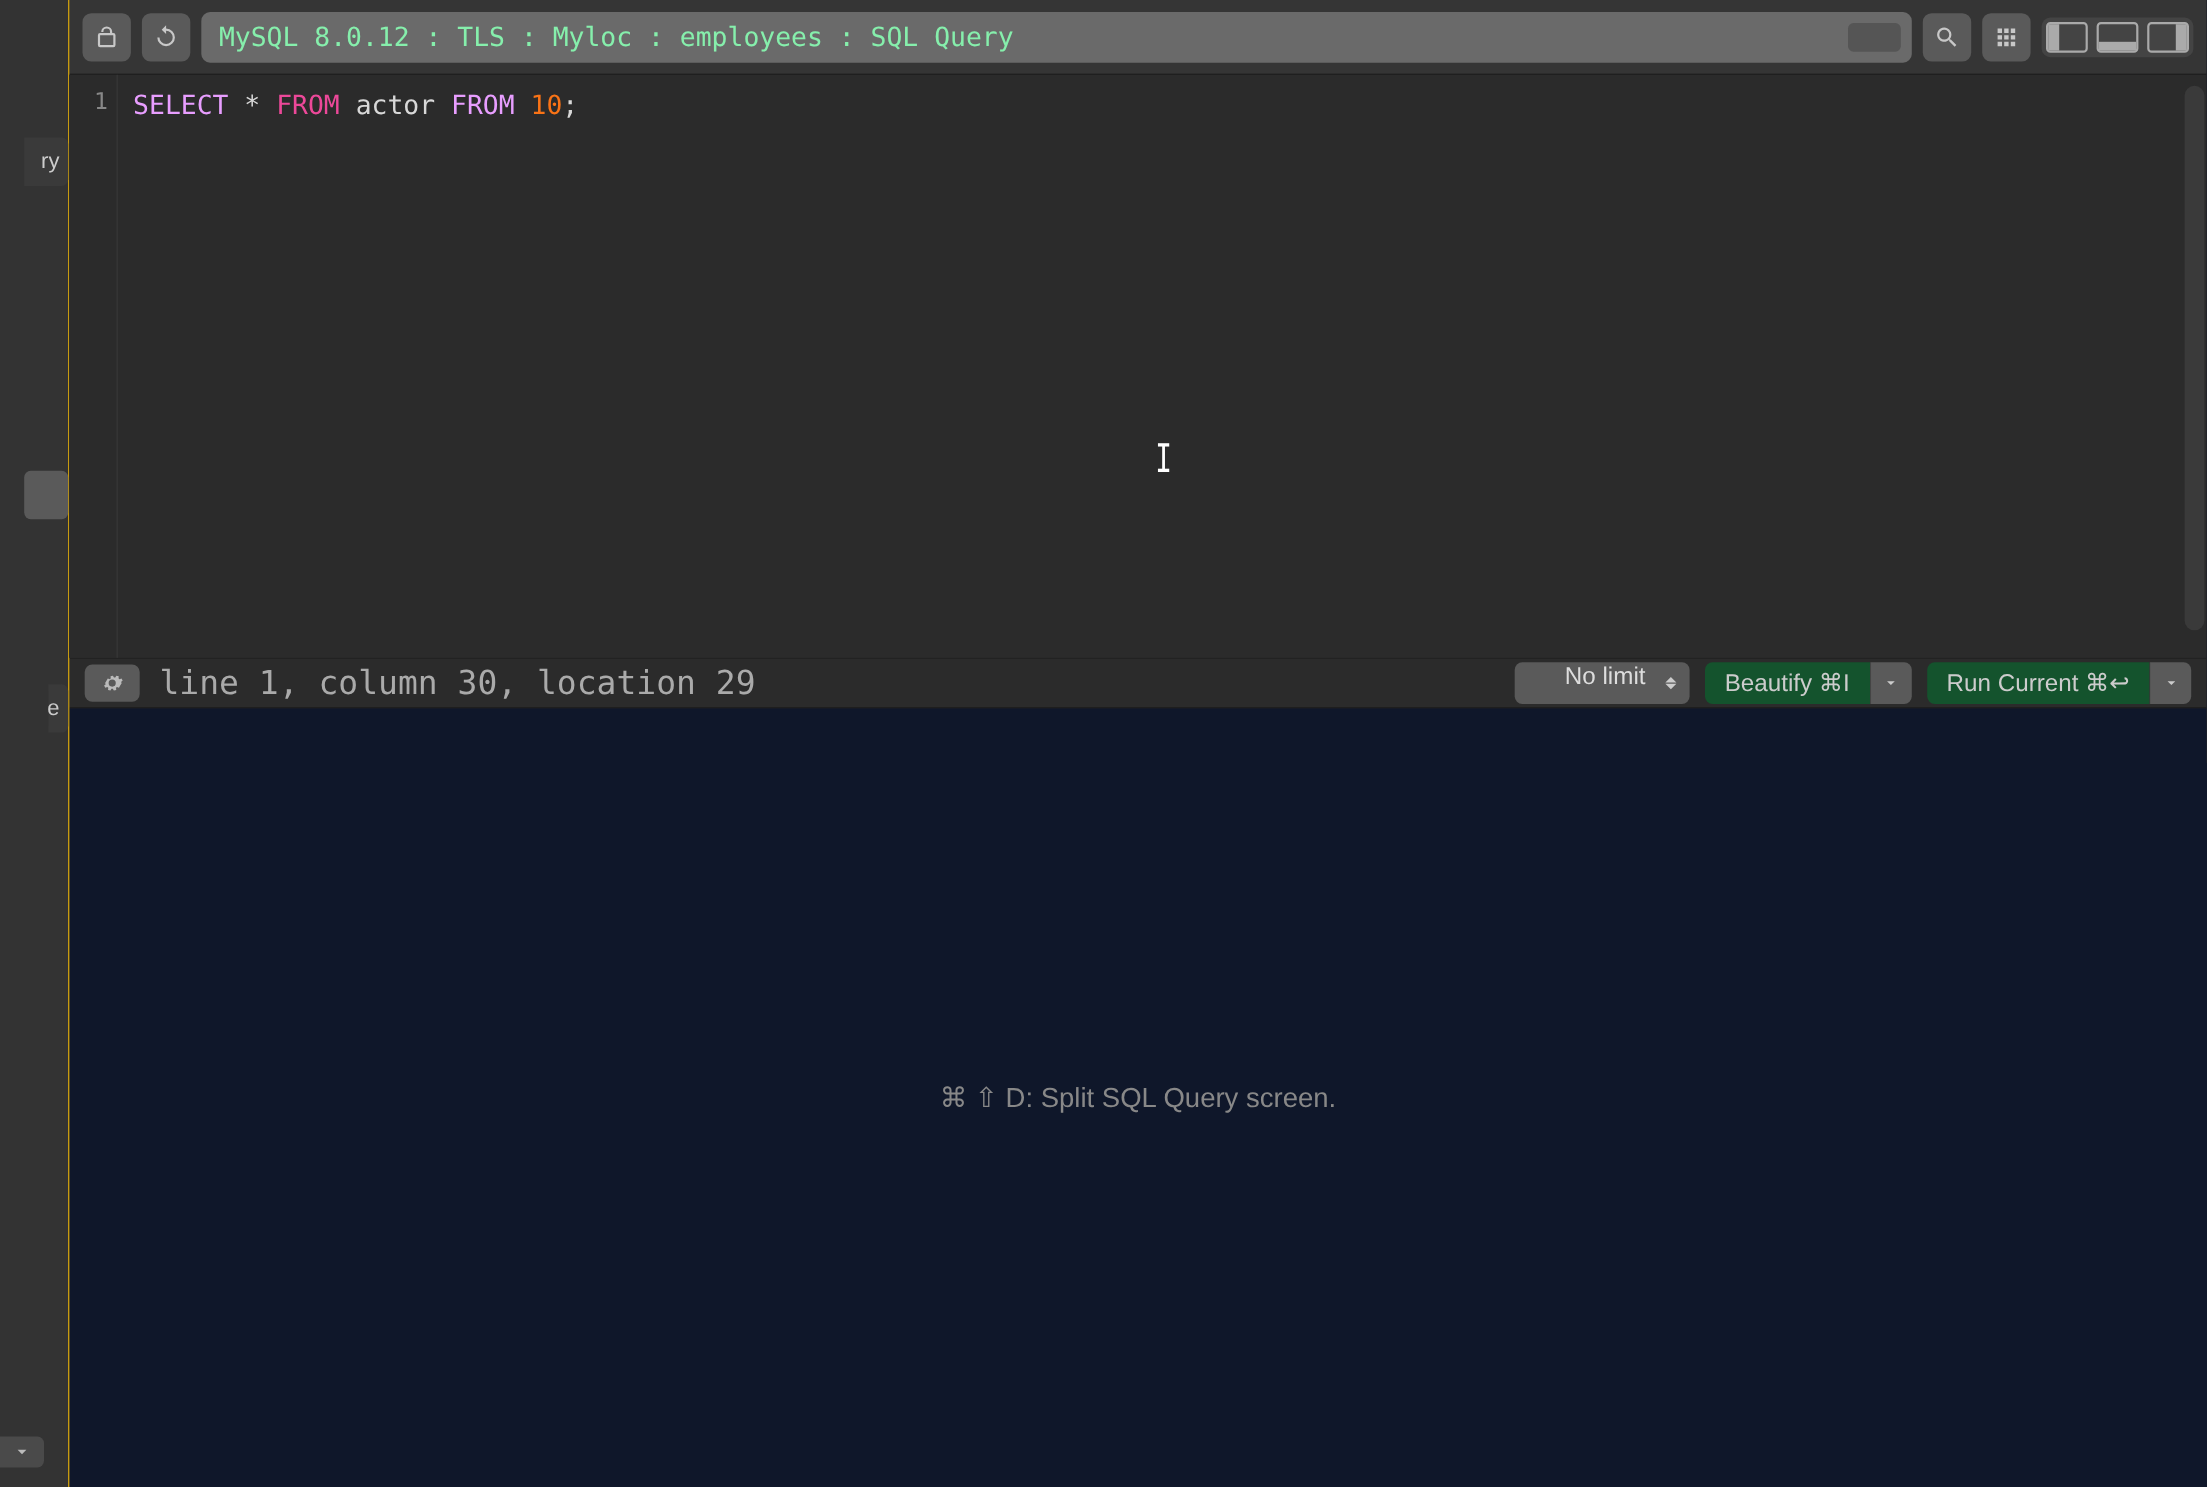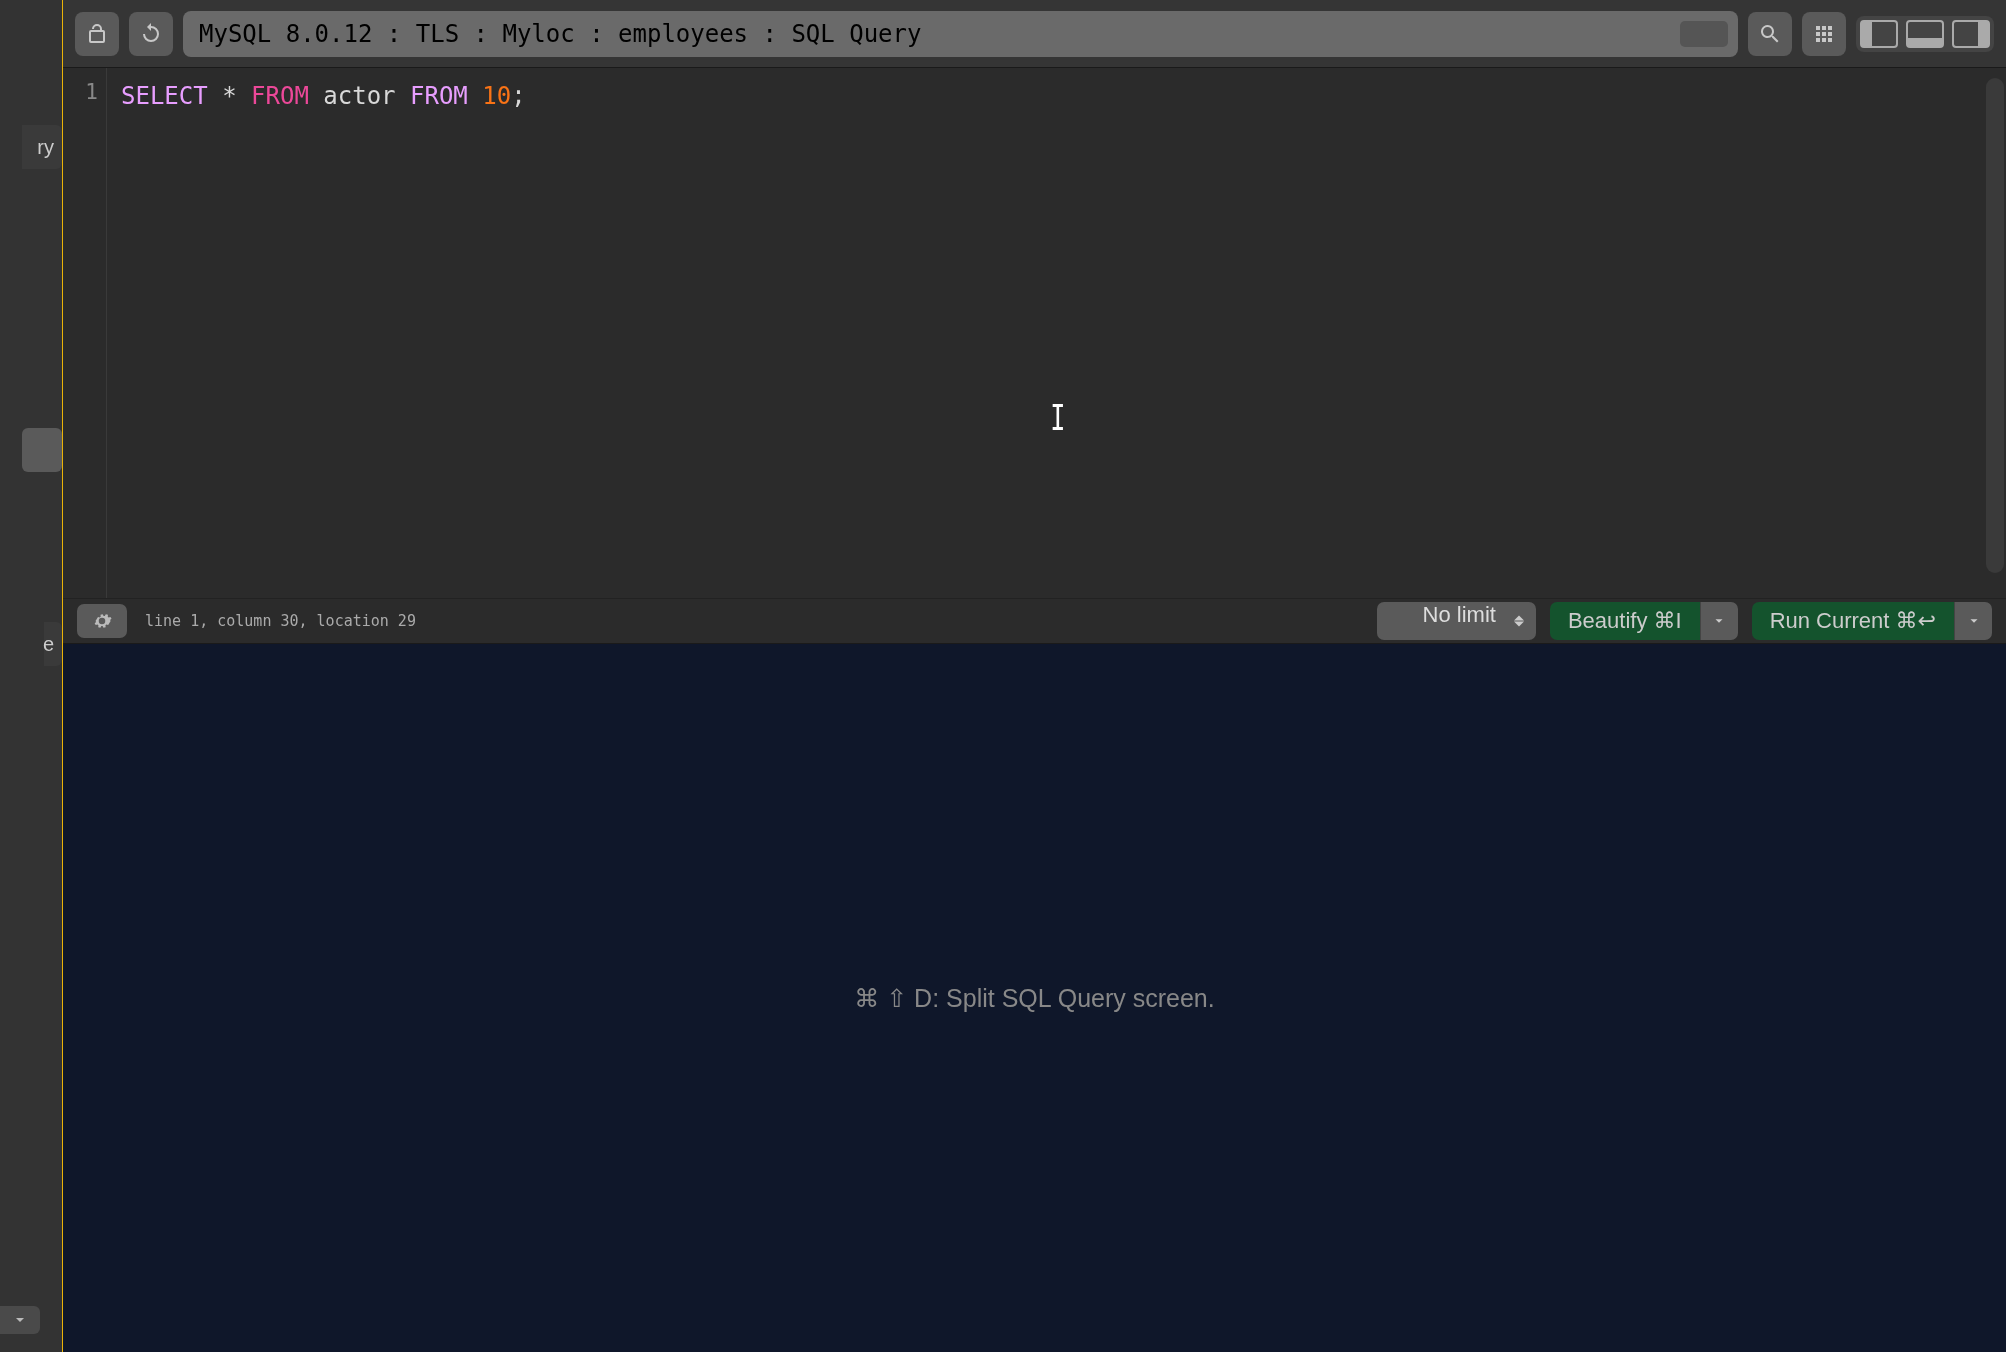--- a/index.html
+++ b/index.html
@@ -82,21 +82,21 @@
     .address-bar {
       flex: 1;
       height: 46px;
       background: #6a6a6a;
       border-radius: 8px;
       display: flex;
       align-items: center;
       padding: 0 16px;
       font-family: "SF Mono", Monaco, Consolas, monospace;
       font-size: 24px;
-      color: #000000;
+      color: #86efac;
       position: relative;
     }
     .address-bar .shortcut-hint {
       position: absolute;
       right: 10px;
       top: 50%;
       transform: translateY(-50%);
       width: 48px;
       height: 26px;
       background: #555;
@@ -205,21 +205,21 @@
       border: none;
       border-radius: 7px;
       display: flex;
       align-items: center;
       justify-content: center;
       cursor: pointer;
     }
     .gear-btn svg { width: 26px; height: 26px; fill: #bbb; }
     .cursor-pos {
       font-family: "SF Mono", Monaco, Consolas, monospace;
-      font-size: 15px;
+      font-size: 30px;
       color: #aaa;
     }
     .statusbar-right {
       margin-left: auto;
       display: flex;
       gap: 14px;
       align-items: center;
     }
     .select-btn {
       height: 38px;

